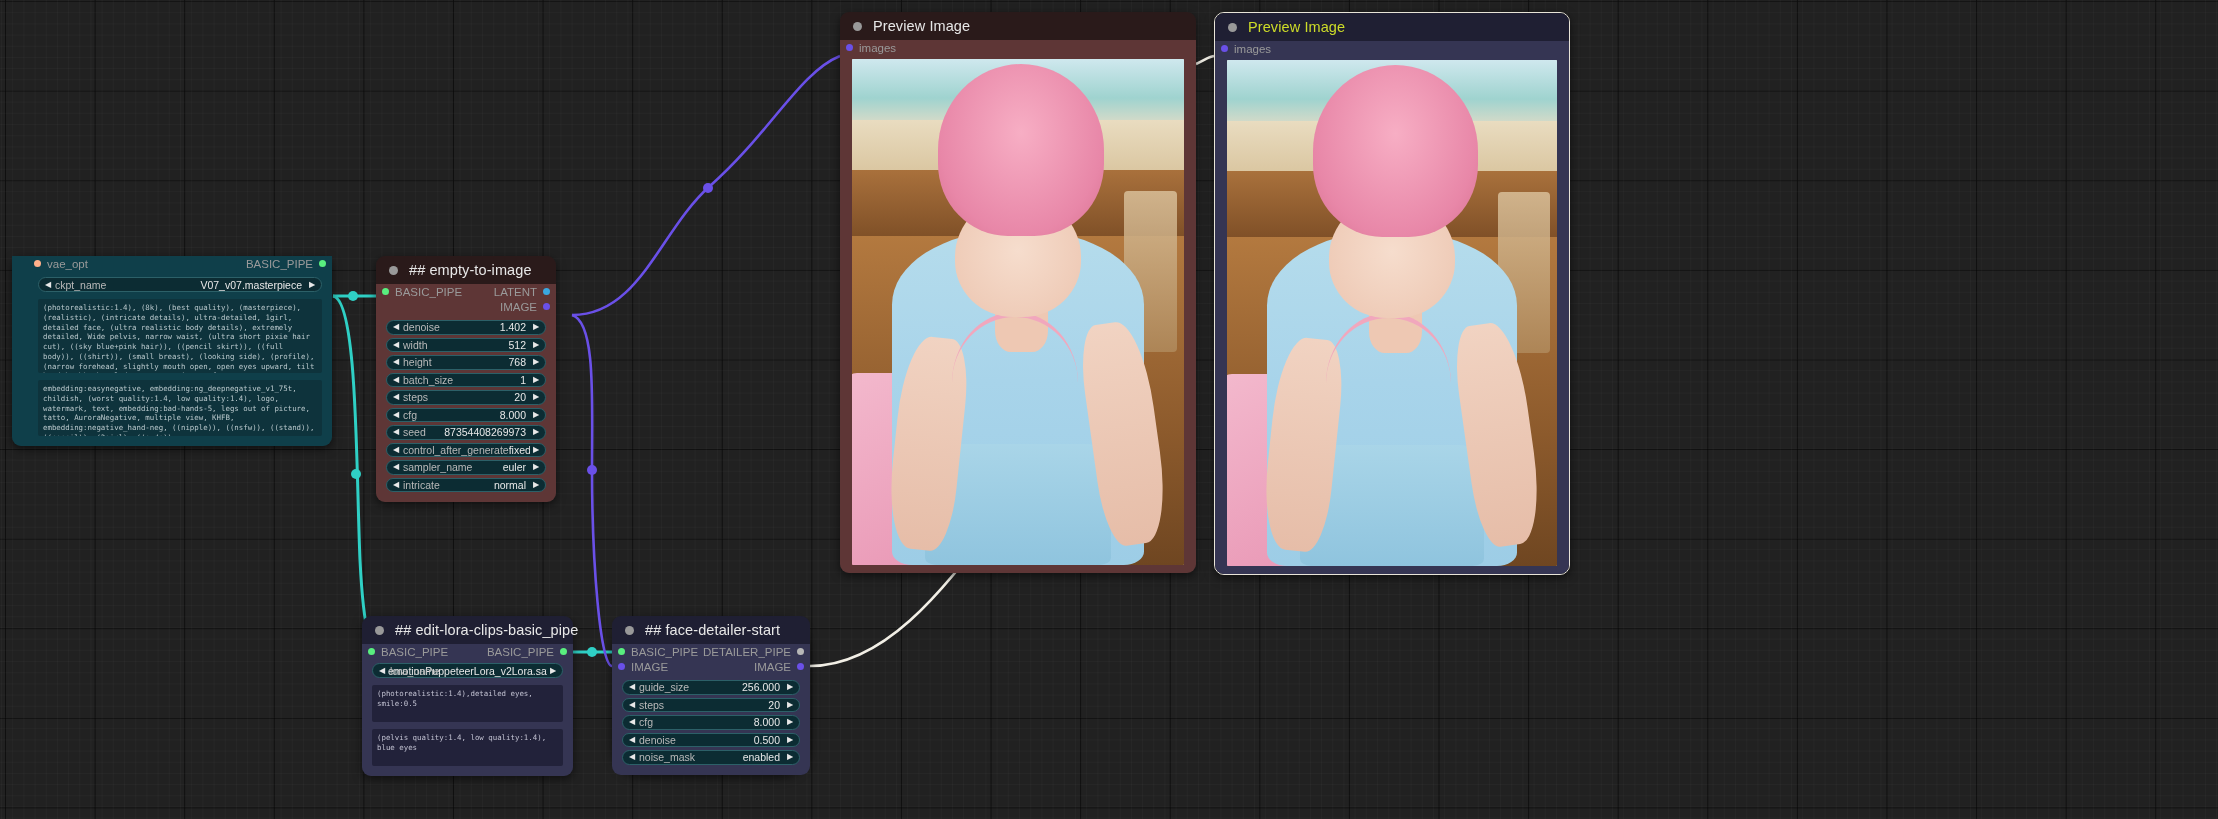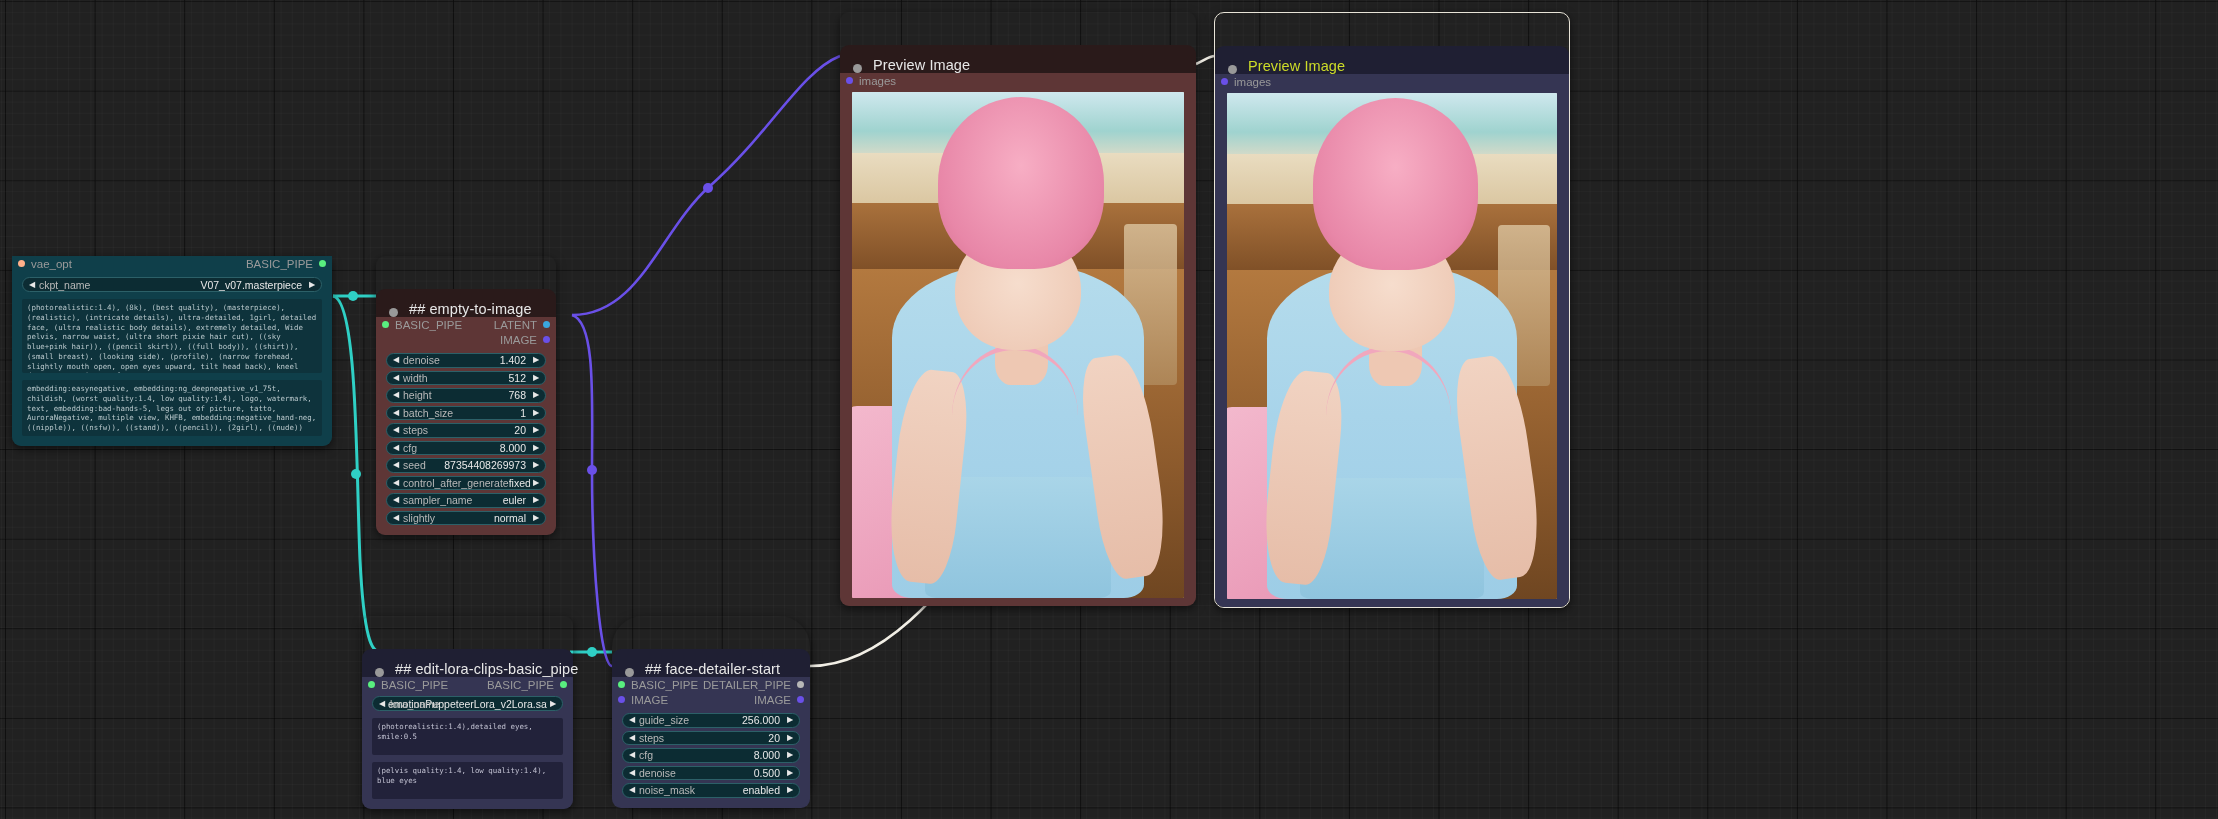--- a/index.html
+++ b/index.html
@@ -25,28 +25,27 @@
   svg.links { position:absolute; left:0; top:0; width:2218px; height:819px; pointer-events:none; }
 
   .node {
     position: absolute;
     border-radius: 9px;
     overflow: visible;
     box-shadow: 0 3px 10px rgba(0,0,0,0.55);
   }
   .node-title {
     height: 28px;
-    display: flex; align-items: flex-end;
+    display: flex; align-items: center;
     border-radius: 9px 9px 0 0;
     padding-left: 13px;
     font-size: 14.5px;
     color: #e7e7e7;
     letter-spacing: .1px;
     white-space: nowrap;
-    margin-top: 33px;
   }
   .title-dot {
     width: 9px; height: 9px; border-radius: 50%;
     background: #999; margin-right: 11px; flex: none;
   }
   .node-body {
     border-radius: 0 0 9px 9px;
     padding-bottom: 10px;
     position: relative;
   }
@@ -94,21 +93,21 @@
     line-height: 1.32;
     color: #b9c8cc;
     padding: 4px 5px;
     overflow: hidden;
     word-break: break-word;
   }
 
   
   #node-make { left: 12px; top: 256px; width: 320px; }
   #node-make .node-title { background: #18535f; }
-  #node-make .node-body { background: #0f3f4a; }
+  #node-make .node-body { background: #0f3f4a; padding-left: 16px; }
   #node-make .textbox { background: #0e333c; }
 
   
   #node-empty { left: 376px; top: 256px; width: 180px; }
   #node-empty .node-title { background: #2a1a1a; }
   #node-empty .node-body { background: #5e3636; }
 
   
   #node-lora { left: 362px; top: 616px; width: 211px; }
   #node-lora .node-title { background: #1f1f33; }
@@ -288,21 +287,21 @@
         <span class="arrow">▶</span>
       </div>
       <div class="widget">
         <span class="arrow">◀</span>
         <span class="wlabel">sampler_name</span>
         <span class="wvalue">euler</span>
         <span class="arrow">▶</span>
       </div>
       <div class="widget">
         <span class="arrow">◀</span>
-        <span class="wlabel">slightly</span>
+        <span class="wlabel">intricate</span>
         <span class="wvalue">normal</span>
         <span class="arrow">▶</span>
       </div>
     </div>
   </div>
 
   <div class="node" id="node-lora">
     <div class="node-title">
       <span class="title-dot"></span>
       <span>## edit-lora-clips-basic_pipe</span>

